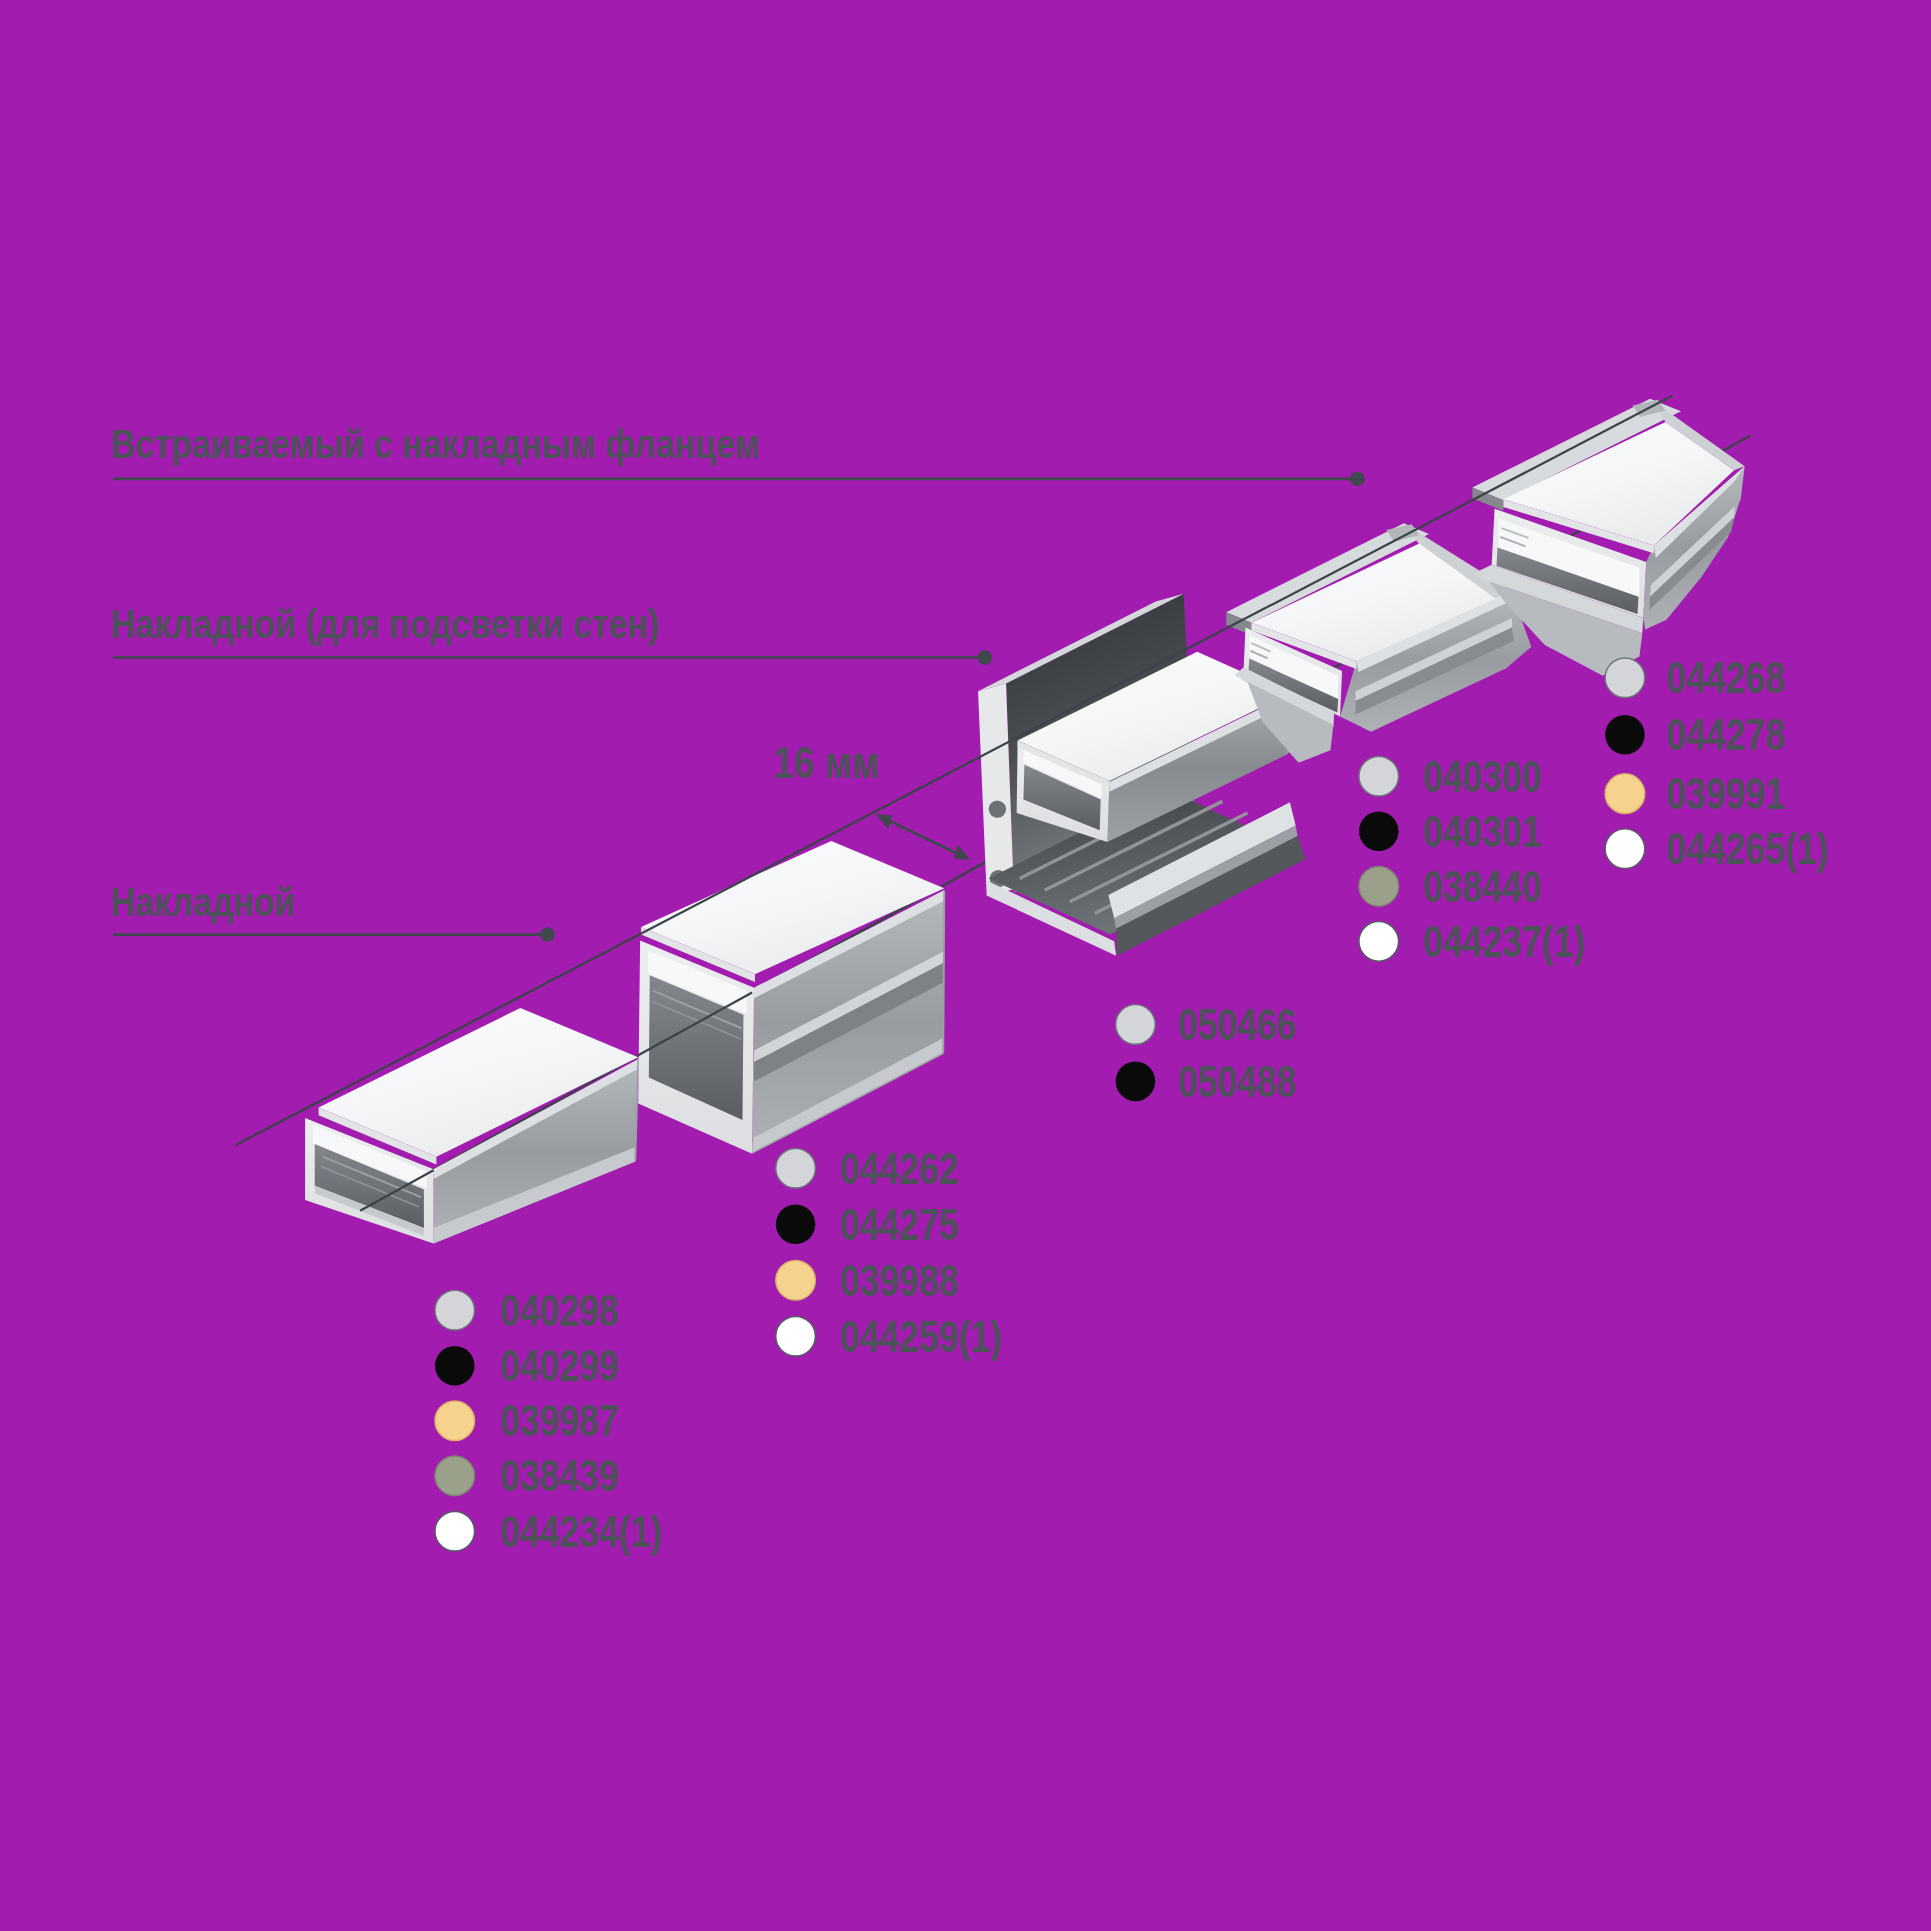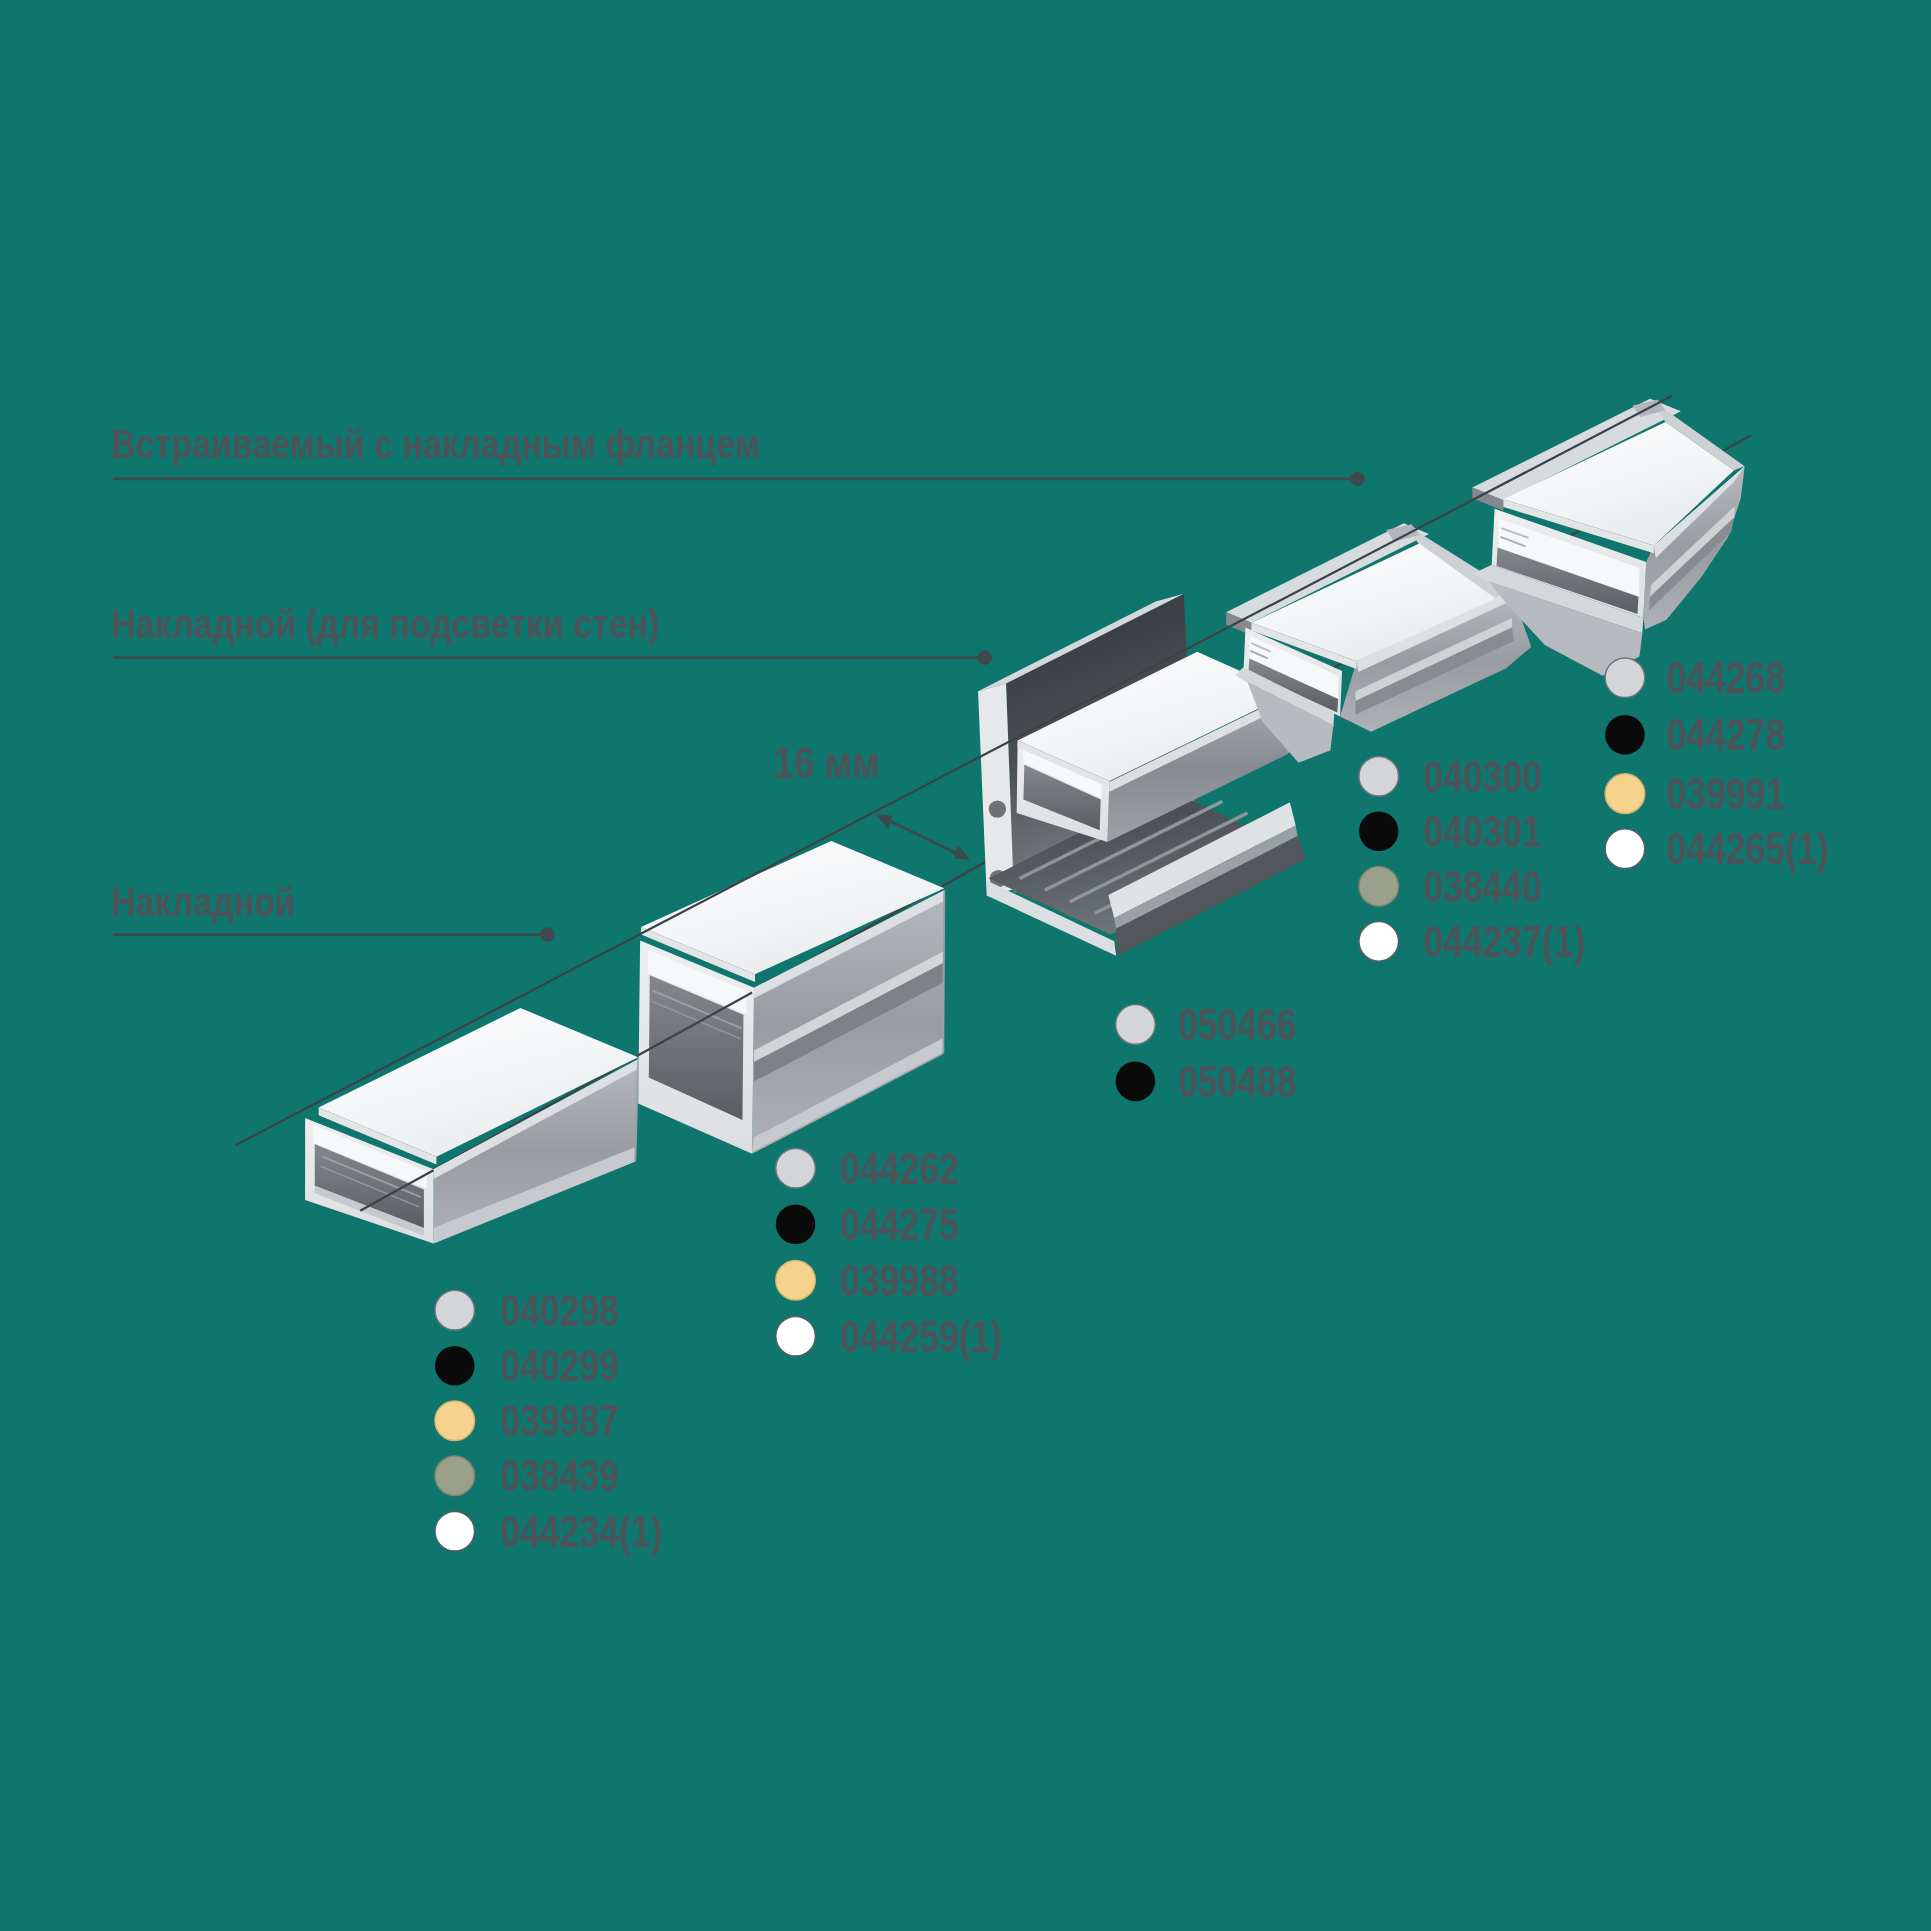--- a/index.html
+++ b/index.html
@@ -1,16 +1,16 @@
 <!DOCTYPE html>
 <html><head>
 <meta charset="utf-8">
 <style>
   html,body{margin:0;padding:0;background:#ffffff;}
-  .page{width:1931px;height:1931px;position:relative;overflow:hidden;background:#0f766e;}
+  .page{width:1931px;height:1931px;position:relative;overflow:hidden;background:#a21caf;}
   svg{position:absolute;top:0;left:0;}
   text{font-family:"Liberation Sans", sans-serif;}
 </style>
 </head>
 <body>
 <div class="page">
 <svg width="1931" height="1931" viewBox="0 0 2000 2000">
 <defs>
   <linearGradient id="gDiff" x1="0" y1="0" x2="0.6" y2="1">
     <stop offset="0" stop-color="#fdfdfe"></stop>

